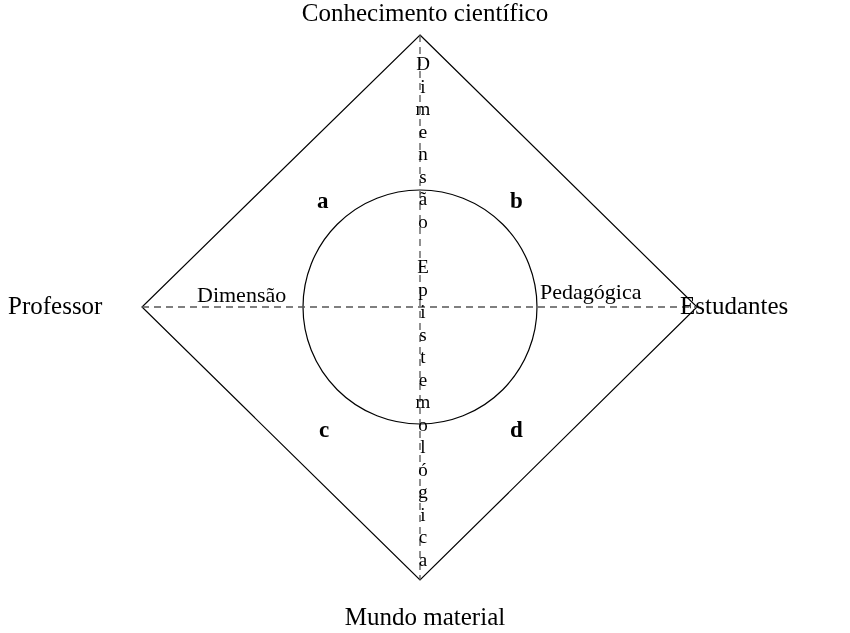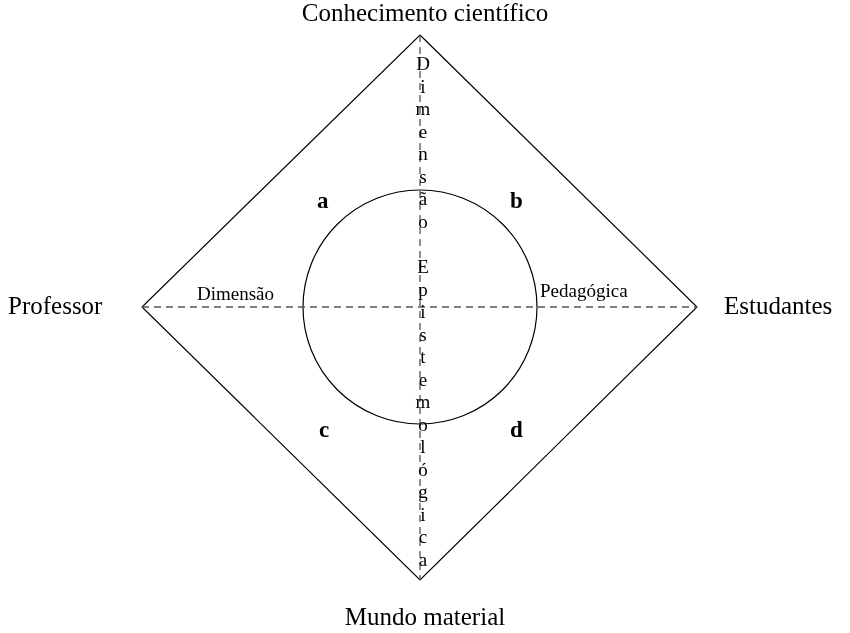--- a/index.html
+++ b/index.html
@@ -33,25 +33,25 @@
   }
 
   
   .pole {
     font-size: 25px;
     font-family: "Liberation Serif", "DejaVu Serif", serif;
   }
   #label-top    { left: 0; top: 0; width: 850px; text-align: center; }
   #label-bottom { left: 0; top: 604px; width: 850px; text-align: center; }
   #label-left   { left: 8px;  top: 293px; }
-  #label-right  { left: 724px; top: 293px; }
+  #label-right  { left: 680px; top: 293px; }
 
   
   .axis-name {
-    font-size: 19px;
+    font-size: 22px;
   }
   #label-axis-h-left  { left: 197px; top: 284px; }
   #label-axis-h-right { left: 540px; top: 281px; }
 
   
   .vstack {
     position: absolute;
     display: flex;
     flex-direction: column;
     align-items: center;

